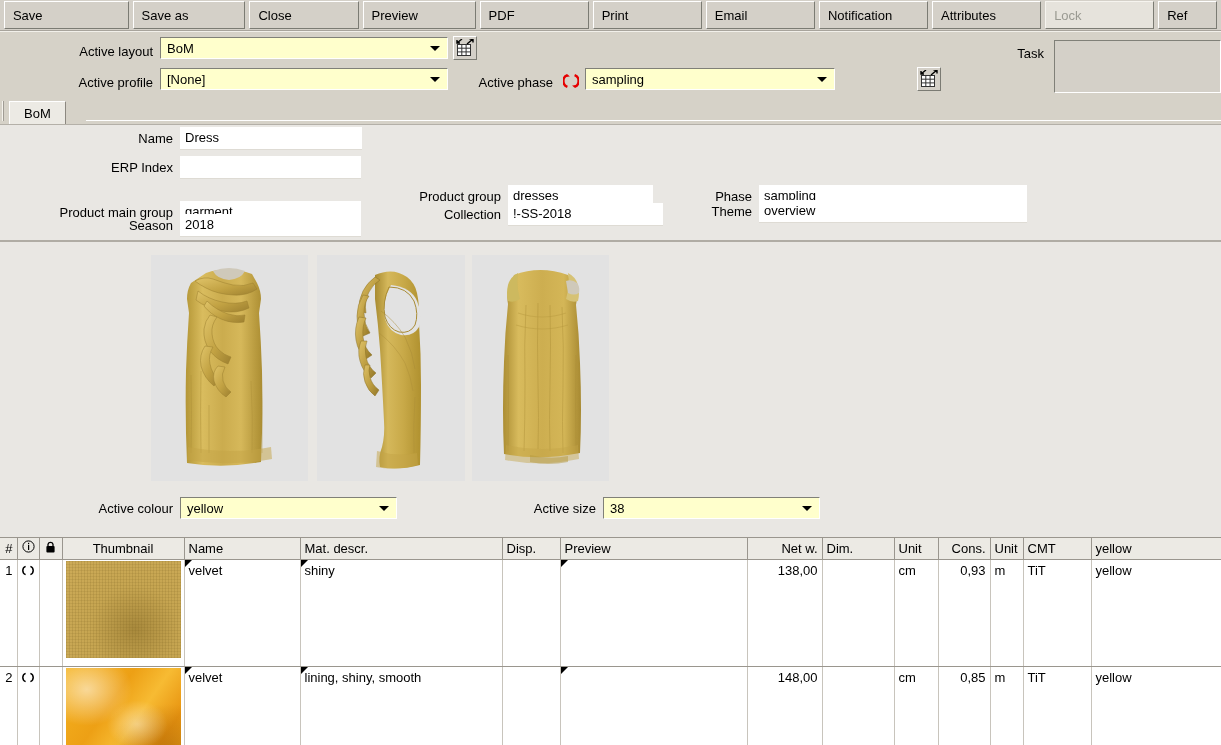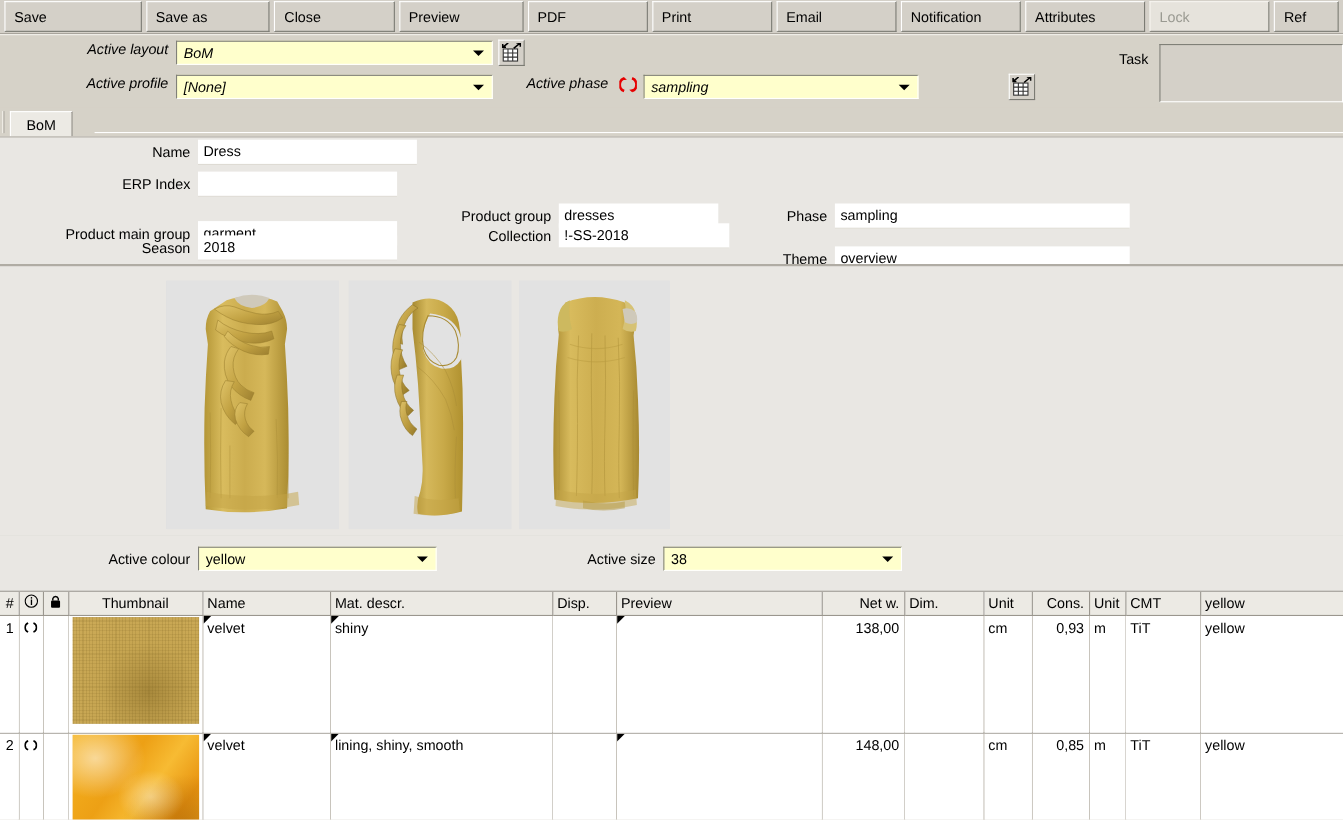--- a/index.html
+++ b/index.html
@@ -37,21 +37,21 @@
     cursor: default;
   }
   .tb-btn.disabled { color: #9a9a92; background: #e6e3dc; border-top-color:#f6f4ef; border-left-color:#f6f4ef;}
 
   
   #layoutpanel {
     position: absolute; left: 0; top: 31px; width: 1221px; height: 67px;
     background: #d6d2c8;
     border-top: 1px solid #f2f0ea;
   }
-  .lp-row { position: absolute; height: 22px; display: flex; align-items: flex-start; font-style: italic; }
+  .lp-row { position: absolute; height: 22px; display: flex; align-items: flex-end; }
   .lp-label { font-size: 13px; text-align: right; padding-right: 7px; white-space: nowrap; }
   .combo {
     height: 22px; background: #ffffcc;
     border-top: 1px solid #808078; border-left: 1px solid #808078;
     border-right: 1px solid #ffffff; border-bottom: 1px solid #ffffff;
     display: flex; align-items: center; position: relative;
     cursor: default;
   }
   .combo .cval { padding-left: 6px; font-size: 13px; }
   .combo .carrow {
@@ -298,21 +298,21 @@
   </div>
   <div class="tabrest"></div>
 </div>
 
 <div id="headerpanel">
 
   <div id="bomtitle">BoM</div>
 
   <div class="fld" style="left:0px; top:2px;">
     <div class="fld-label" style="width:180px">Name</div>
-    <div class="fld-input" style="width:199px">Dress</div>
+    <div class="fld-input" style="width:182px">Dress</div>
   </div>
   <div class="fld" style="left:0px; top:31px;">
     <div class="fld-label" style="width:180px">ERP Index</div>
     <div class="fld-input" style="width:181px"></div>
   </div>
   <div class="fld" style="left:0px; top:76px;">
     <div class="fld-label" style="width:180px">Product main group</div>
     <div class="fld-input" style="width:181px">garment</div>
   </div>
   <div class="fld" style="left:0px; top:89px;">
@@ -326,21 +326,21 @@
   </div>
   <div class="fld" style="left:330px; top:78px;">
     <div class="fld-label" style="width:178px">Collection</div>
     <div class="fld-input" style="width:155px">!-SS-2018</div>
   </div>
 
   <div class="fld" style="left:657px; top:60px;">
     <div class="fld-label" style="width:102px">Phase</div>
     <div class="fld-input" style="width:268px">sampling</div>
   </div>
-  <div class="fld" style="left:657px; top:99px;align-items:center;">
+  <div class="fld" style="left:657px; top:75px;align-items:center;">
     <div class="fld-label" style="width:102px">Theme</div>
     <div class="fld-input" style="width:268px">overview</div>
   </div>
 
   <div id="redcycle">
     <svg width="40" height="44" viewBox="0 0 40 44">
       <path d="M11 9 A14.5 14.5 0 0 0 11 35" stroke="#e60000" stroke-width="5.5" fill="none"></path>
       <path d="M29 9 A14.5 14.5 0 0 1 29 35" stroke="#e60000" stroke-width="5.5" fill="none"></path>
       <path d="M11 6 L17 12 L5.5 13.5 Z" fill="#e60000"></path>
       <path d="M29 38 L23 32 L34.5 30.5 Z" fill="#e60000"></path>

